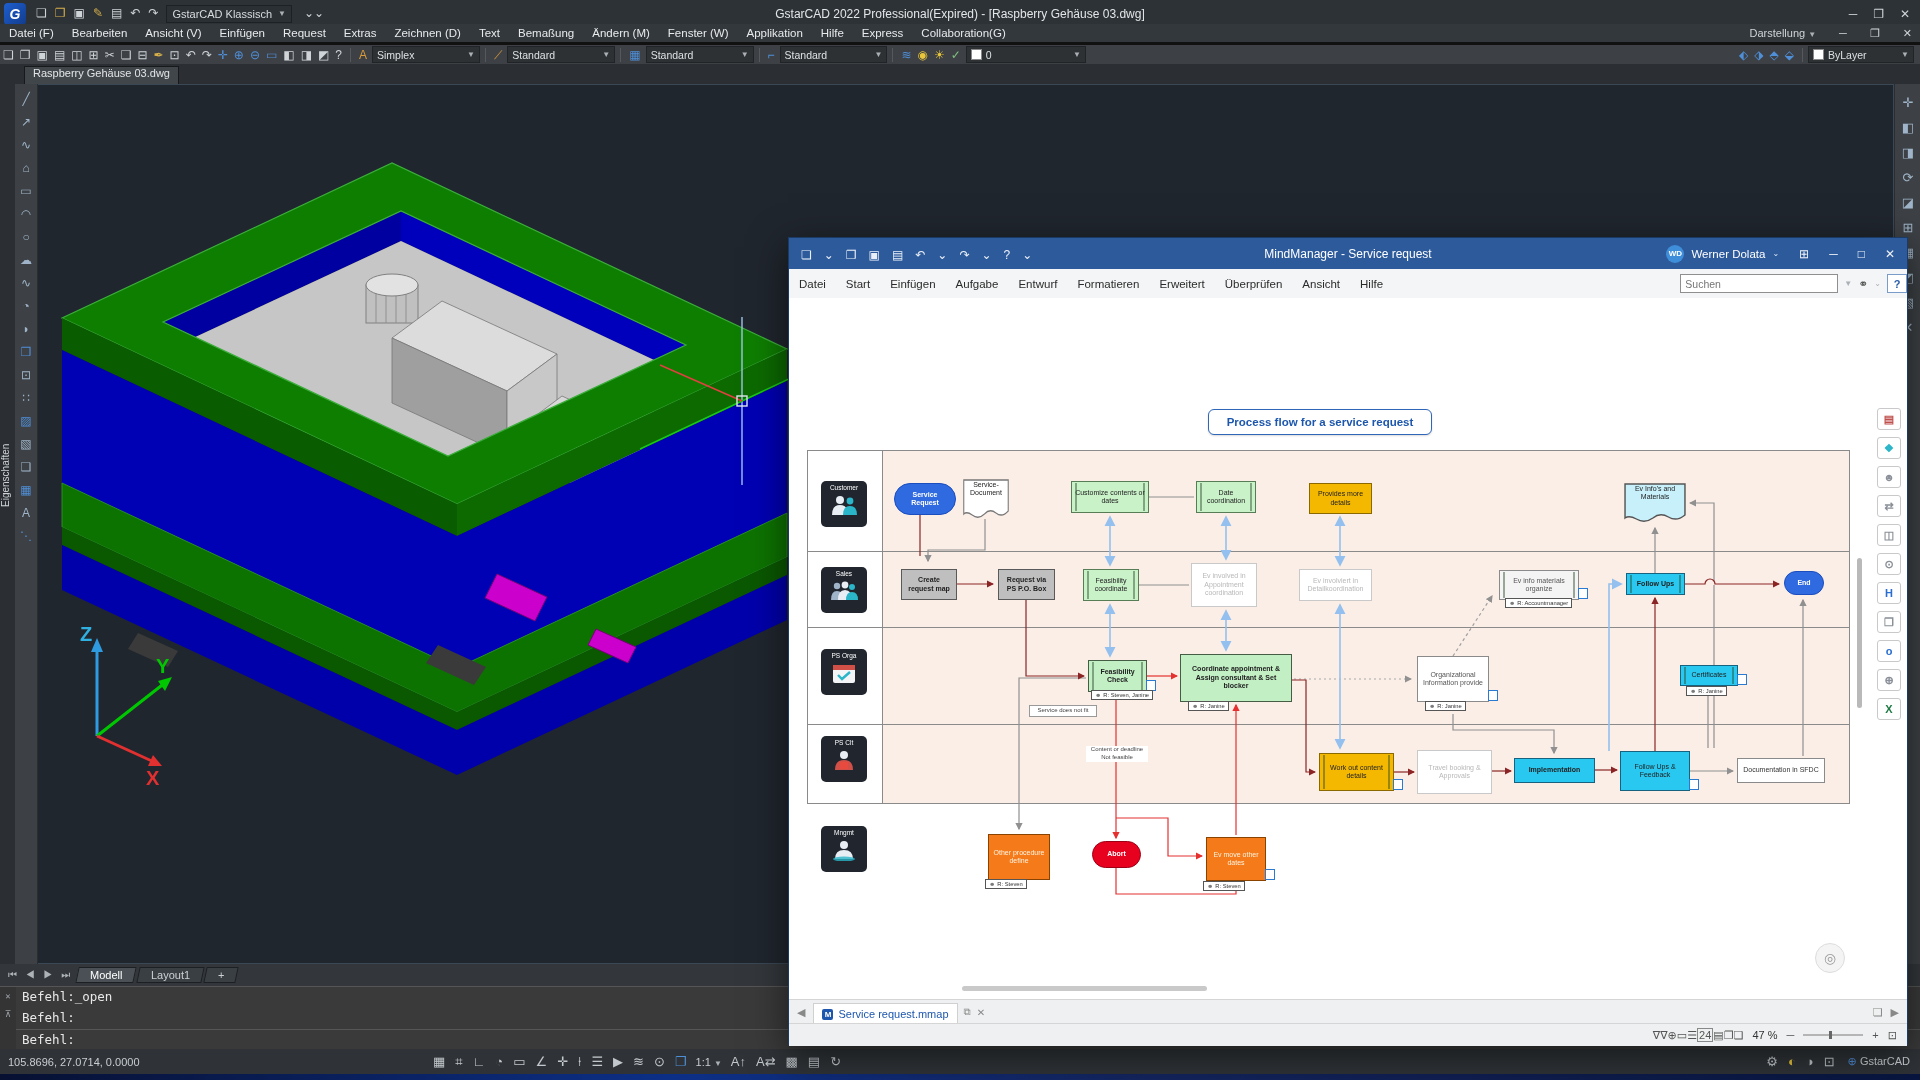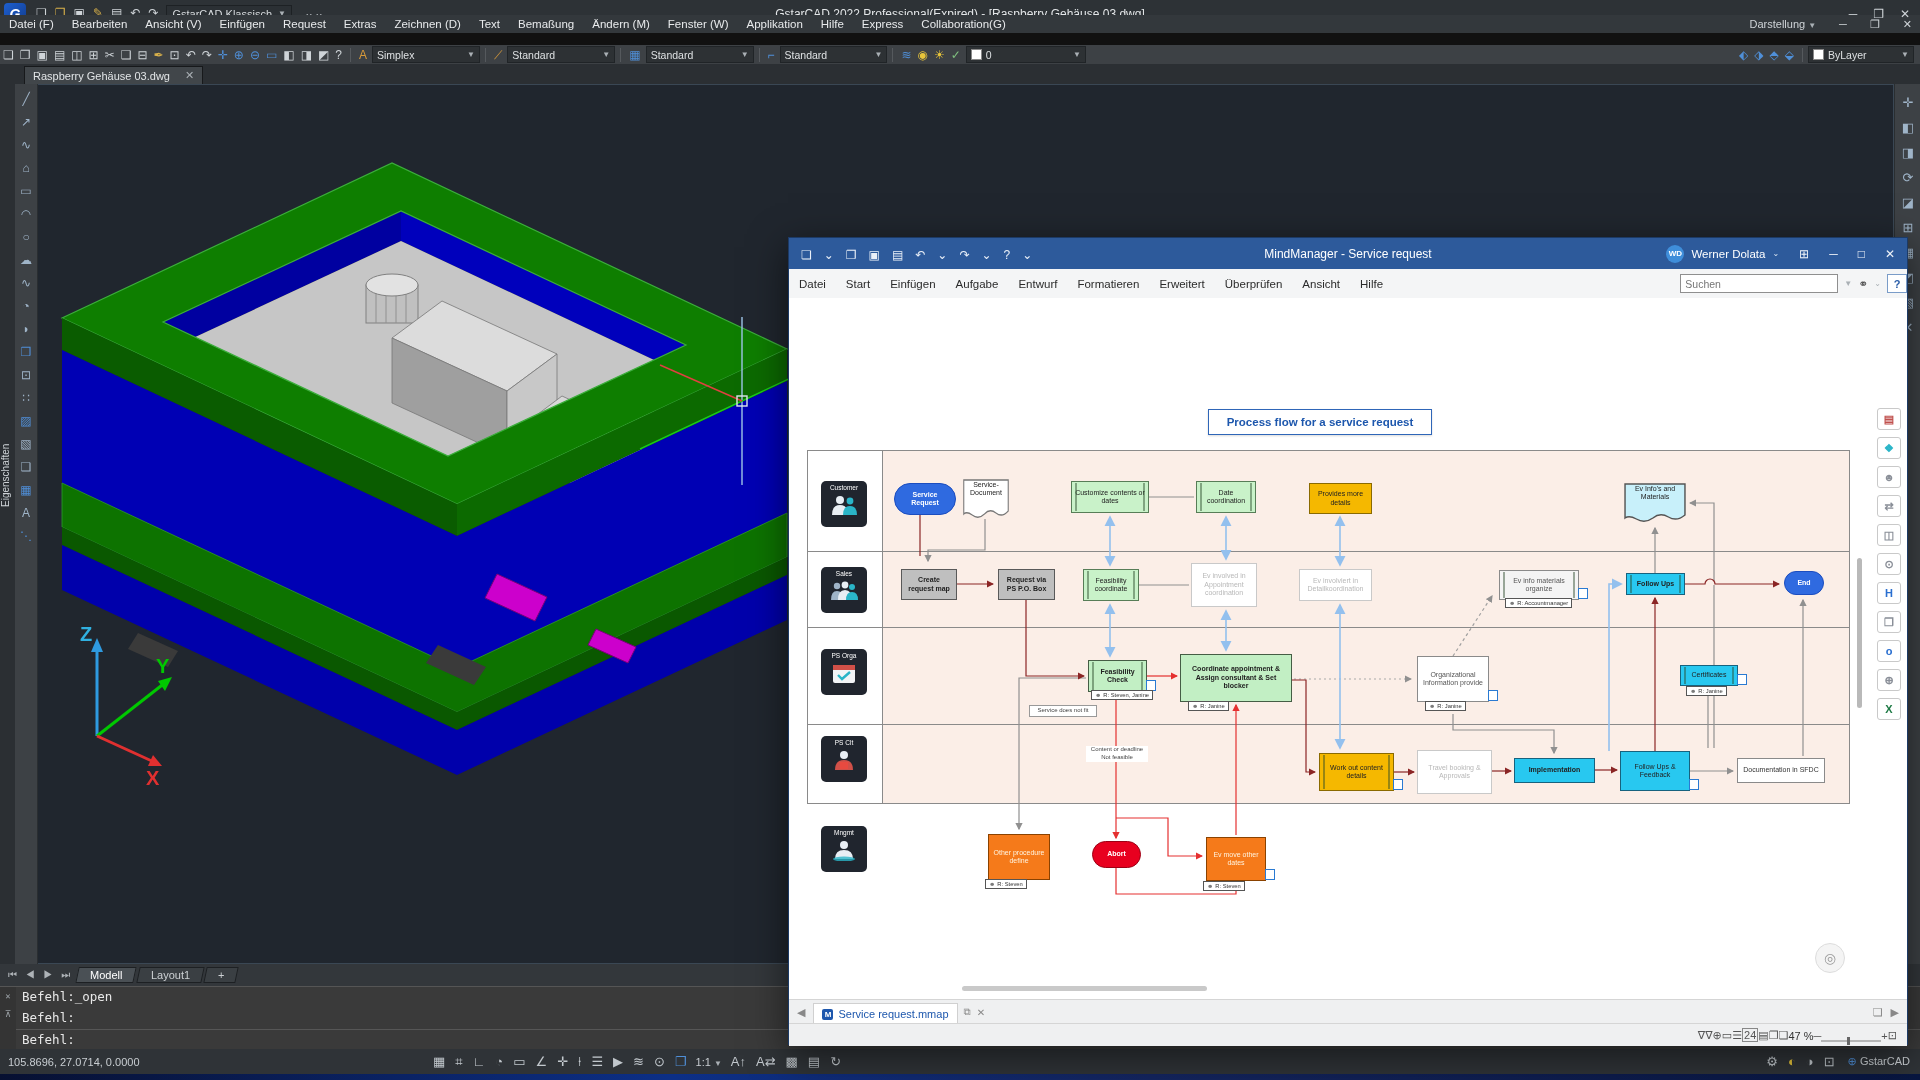--- a/index.html
+++ b/index.html
@@ -7,31 +7,31 @@
        font-family:"Liberation Sans",sans-serif;-webkit-user-select:none;}
   .abs{position:absolute;}
   
   #gs-titlebar{left:0;top:0;width:1920px;height:27px;background:#2d3236;display:flex;align-items:center;color:#d8dcdf;font-size:12px;}
   #gs-logo{width:22px;height:22px;margin:0 6px 0 4px;border-radius:4px;background:linear-gradient(135deg,#1d5fd0,#123c8c);color:#fff;font-weight:bold;font-size:14px;display:flex;align-items:center;justify-content:center;font-style:italic;}
   .gicon{display:inline-block;padding:0 4px;color:#cfd4d8;font-size:12px;line-height:27px;}
   .combo{display:inline-flex;align-items:center;gap:6px;background:#2b3034;border:1px solid #1d2124;color:#d8dcdf;height:16px;padding:0 5px;font-size:11px;}
   .caret{font-size:8px;color:#aab0b5;}
   #gs-title{position:absolute;left:0;right:0;text-align:center;font-size:12px;color:#e3e6e8;pointer-events:none;}
   .winbtns{margin-left:auto;display:flex;gap:16px;padding-right:10px;font-size:12px;color:#cfd4d8;z-index:2;}
-  #gs-menubar{left:0;top:15px;width:1920px;height:18px;background:#33383c;display:flex;align-items:center;font-size:11.5px;color:#e8eaec;}
+  #gs-menubar{left:0;top:24px;width:1920px;height:18px;background:#33383c;display:flex;align-items:center;font-size:11.5px;color:#e8eaec;}
   .gmenu{padding:0 9px;}
   #gs-menubar .right{margin-left:auto;display:flex;align-items:center;gap:23px;padding-right:8px;font-size:11px;color:#cfd4d8;}
   #gs-toolbar{left:0;top:45px;width:1920px;height:19px;background:#3d4145;display:flex;align-items:center;gap:2px;font-size:12px;border-bottom:1px solid #2a2e31;}
   #gs-toolbar .icon{padding:0 3px;color:#cfd4d8;}
   .tsep{width:1px;height:14px;background:#55595d;margin:0 3px;}
   .tcombo{display:inline-flex;align-items:center;background:#2d3134;border:1px solid #202427;height:15px;font-size:10.5px;color:#dde0e2;padding:0 4px;gap:4px;}
   .tcombo .lab{min-width:86px;}
   .swatch{width:9px;height:9px;background:#fff;border:1px solid #888;display:inline-block;}
   #gs-filetabs{left:0;top:64px;width:1920px;height:20px;background:#2b2f33;display:flex;align-items:flex-end;}
-  #gs-filetab{margin-left:24px;background:#41464a;border:1px solid #17191b;border-bottom:none;color:#e2e5e7;font-size:11px;height:17px;display:flex;align-items:center;gap:15px;padding:0 8px;}
+  #gs-filetab{margin-left:24px;background:#41464a;border:1px solid #17191b;border-bottom:none;color:#e2e5e7;font-size:11px;height:17px;display:flex;align-items:center;gap:15px;padding:0 8px;flex-direction:column;}
   #gs-leftedge{left:0;top:84px;width:15px;height:880px;background:#2b2f33;}
   #gs-propstab{left:0;top:420px;width:15px;height:110px;color:#cfd4d8;font-size:10px;writing-mode:vertical-rl;transform:rotate(180deg);text-align:center;}
   #gs-lefttb{left:15px;top:84px;width:22px;height:880px;background:#3d4145;display:flex;flex-direction:column;align-items:center;padding-top:4px;border-right:1px solid #2a2e31;}
   #gs-lefttb .icon{color:#9fb4c8;font-size:12px;height:23px;line-height:23px;}
   #gs-canvas{left:37px;top:84px;width:1857px;height:880px;background:#20262e;border:1px solid #3a4754;box-sizing:border-box;overflow:hidden;}
   #gs-righttb{left:1894px;top:84px;width:26px;height:880px;background:#3d4145;display:flex;flex-direction:column;align-items:center;padding-top:6px;border-left:1px solid #2a2e31;}
   #gs-righttb .icon{color:#9fb4c8;font-size:13px;height:25px;line-height:25px;}
   #gs-modeltabs{left:0;top:964px;width:1920px;height:22px;background:#33373b;display:flex;align-items:center;color:#cdd1d4;font-size:11px;}
   .mtarrow{padding:0 4px;font-size:10px;color:#aeb3b7;}
   .mtab{padding:1px 12px;border:1px solid #1d2023;background:#3a3f43;margin-right:2px;transform:skewX(-12deg);}
@@ -56,21 +56,21 @@
   #mm-user .name{font-size:11.5px;color:#fff;}
   #mm-ctrl{display:flex;gap:20px;padding:0 12px 0 14px;font-size:12px;color:#f0f4f9;z-index:2;}
   #mm-menubar{left:0;top:31px;width:100%;height:29px;background:#f4f5f6;border-bottom:1px solid #dcdcdc;display:flex;align-items:center;font-size:11.5px;color:#2b2b2b;}
   .mmenu{padding:0 10px;}
   #mm-menubar .right{margin-left:auto;display:flex;align-items:center;gap:6px;}
   #mm-search{width:148px;height:17px;border:1px solid #8f8f8f;font-size:10.5px;padding:0 4px;color:#444;font-family:"Liberation Sans",sans-serif;}
   .mm-binocs{font-size:12px;color:#444;}
   #mm-help{width:18px;height:17px;border:1px solid #7a9cc8;color:#2a5da8;font-weight:bold;font-size:11px;display:flex;align-items:center;justify-content:center;background:#fff;}
   #mm-map{left:0;top:60px;width:1118px;height:701px;background:#fff;overflow:hidden;}
   
-  #flow-title{left:419px;top:111px;width:222px;height:24px;border:1.5px solid #2f66b8;border-radius:0;background:#fff;color:#1d57ad;font-weight:bold;font-size:11.5px;display:flex;align-items:center;justify-content:center;box-shadow:0 1px 2px rgba(0,0,0,.15);}
+  #flow-title{left:419px;top:111px;width:222px;height:24px;border:1.5px solid #2f66b8;border-radius:6px;background:#fff;color:#1d57ad;font-weight:bold;font-size:11.5px;display:flex;align-items:center;justify-content:center;box-shadow:0 1px 2px rgba(0,0,0,.15);}
   #lane-table{left:18px;top:152px;width:1043px;height:354px;border:1.5px solid #8a8a8a;box-sizing:border-box;background:#fbeee7;}
   .lane-head{position:absolute;left:0;top:0;width:75px;height:100%;background:#fff;border-right:1.2px solid #8a8a8a;box-sizing:border-box;}
   .rowline{position:absolute;left:0;width:100%;height:1.4px;background:#8a8a8a;}
   .tile{position:absolute;left:32px;width:46px;height:46px;background:#20252e;border-radius:5px;color:#fff;font-size:6.5px;text-align:center;padding-top:3px;box-sizing:border-box;}
   .tile svg{display:block;margin:3px auto 0;}
   .node{position:absolute;box-sizing:border-box;display:flex;align-items:center;justify-content:center;text-align:center;font-size:7px;line-height:1.2;color:#222;padding:1px 3px;background:#fff;}
   .nt{pointer-events:none;}
   .sub::before,.sub::after{content:"";position:absolute;top:1px;bottom:1px;width:2px;background:rgba(40,70,40,.45);}
   .sub::before{left:3px;} .sub::after{right:3px;}
   .blue-st{background:#2f6ae0;border:1.5px solid #1b4dbf;color:#fff;font-weight:bold;border-radius:16px;}
@@ -92,21 +92,21 @@
   .docnode .dtext{position:absolute;left:0;top:2px;width:100%;text-align:center;font-size:7px;line-height:1.2;color:#222;}
   #mm-hscroll{left:173px;top:688px;width:245px;height:5px;background:#c9c9c9;border-radius:3px;}
   #mm-vscroll{left:1068px;top:260px;width:5px;height:150px;background:#b9b9b9;border-radius:3px;}
   #mm-pin{left:1026px;top:645px;width:28px;height:28px;border-radius:50%;background:#f4f4f4;border:1px solid #ddd;color:#9a9a9a;font-size:14px;display:flex;align-items:center;justify-content:center;}
   #mm-panes{right:6px;top:110px;width:24px;display:flex;flex-direction:column;gap:7px;position:absolute;}
   .mm-pane-btn{width:22px;height:20px;background:#fff;border:1px solid #c9c9c9;border-radius:3px;font-size:11px;font-weight:bold;display:flex;align-items:center;justify-content:center;}
   #mm-tabbar{left:0;top:761px;width:100%;height:24px;background:#eff0f1;border-top:1px solid #d5d5d5;display:flex;align-items:center;font-size:11px;color:#555;}
   #mm-doctab{display:flex;align-items:center;gap:5px;background:#fff;border:1px solid #d0d0d0;border-bottom:none;height:20px;margin-top:3px;padding:0 8px;color:#1d57ad;}
   .mmapicon{width:11px;height:11px;background:#1d57ad;color:#fff;font-size:8px;font-weight:bold;display:flex;align-items:center;justify-content:center;border-radius:2px;}
   #mm-statusbar{left:0;top:785px;width:100%;height:22px;background:#eff0f1;border-top:1px solid #d5d5d5;display:flex;align-items:center;font-size:11px;color:#555;}
-  #mm-statusbar .right{margin-left:auto;display:flex;align-items:flex-end;padding-right:10px;}
+  #mm-statusbar .right{margin-left:auto;display:flex;align-items:center;gap:9px;padding-right:10px;}
   #mm-statusbar .icon{font-size:11px;color:#555;}
   #mm-zoomtrack{width:60px;height:2px;background:#b5b5b5;position:relative;}
   #mm-zoomthumb{position:absolute;left:26px;top:-3px;width:3px;height:8px;background:#666;}
   .boxed24{border:1px solid #888;font-size:8px;padding:0 1px;}
 </style>
 </head>
 <body>
 
 <div class="abs" id="gs-titlebar">
   <div id="gs-logo">G</div>

